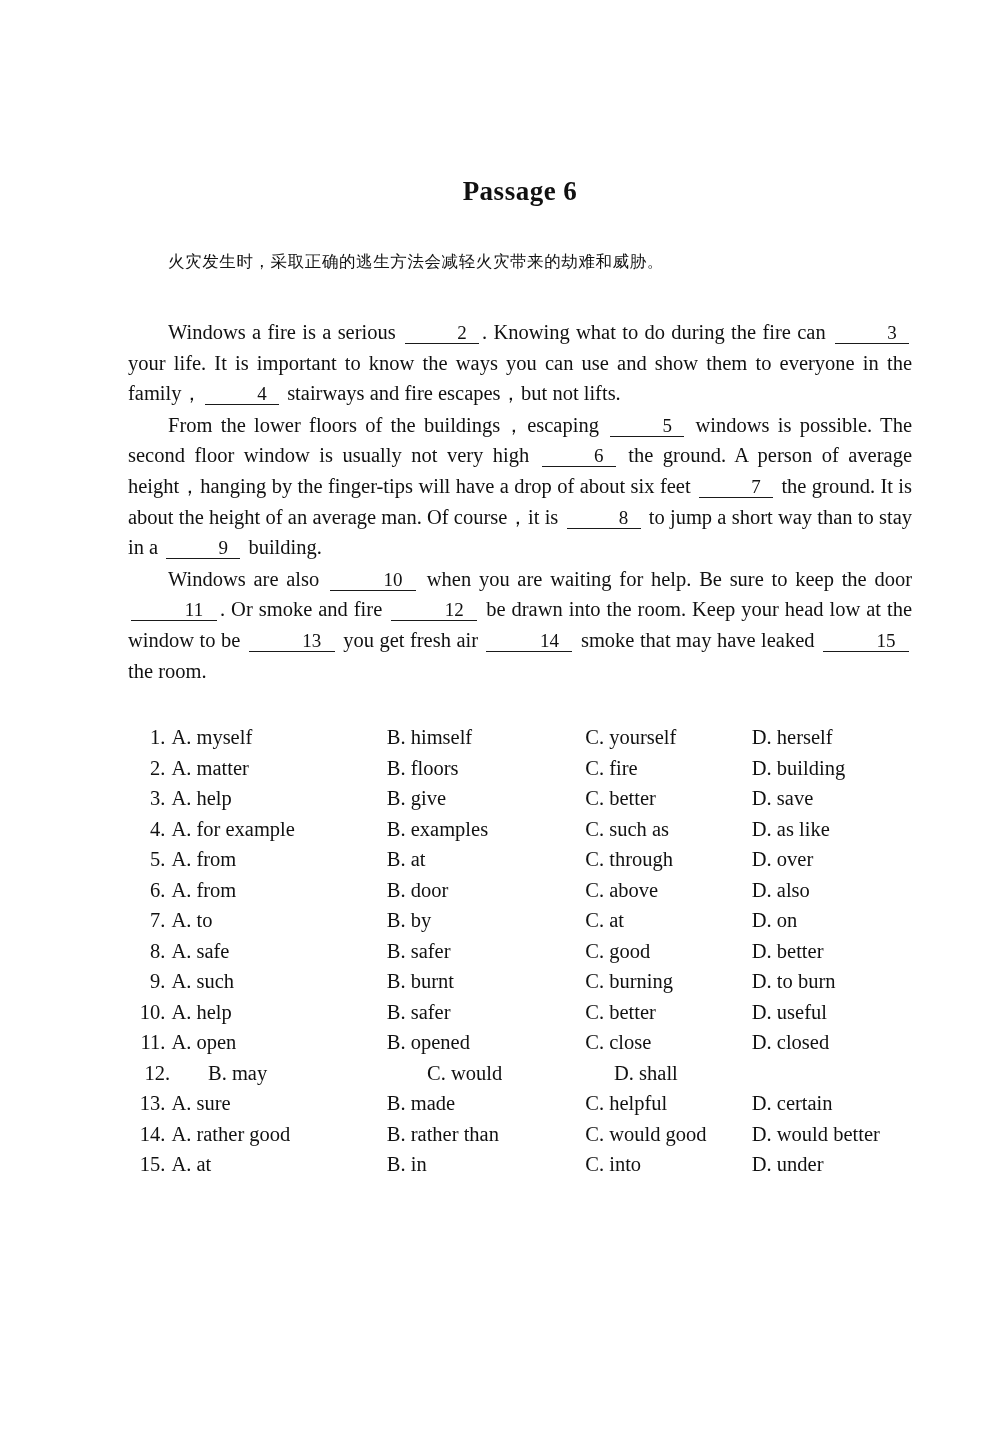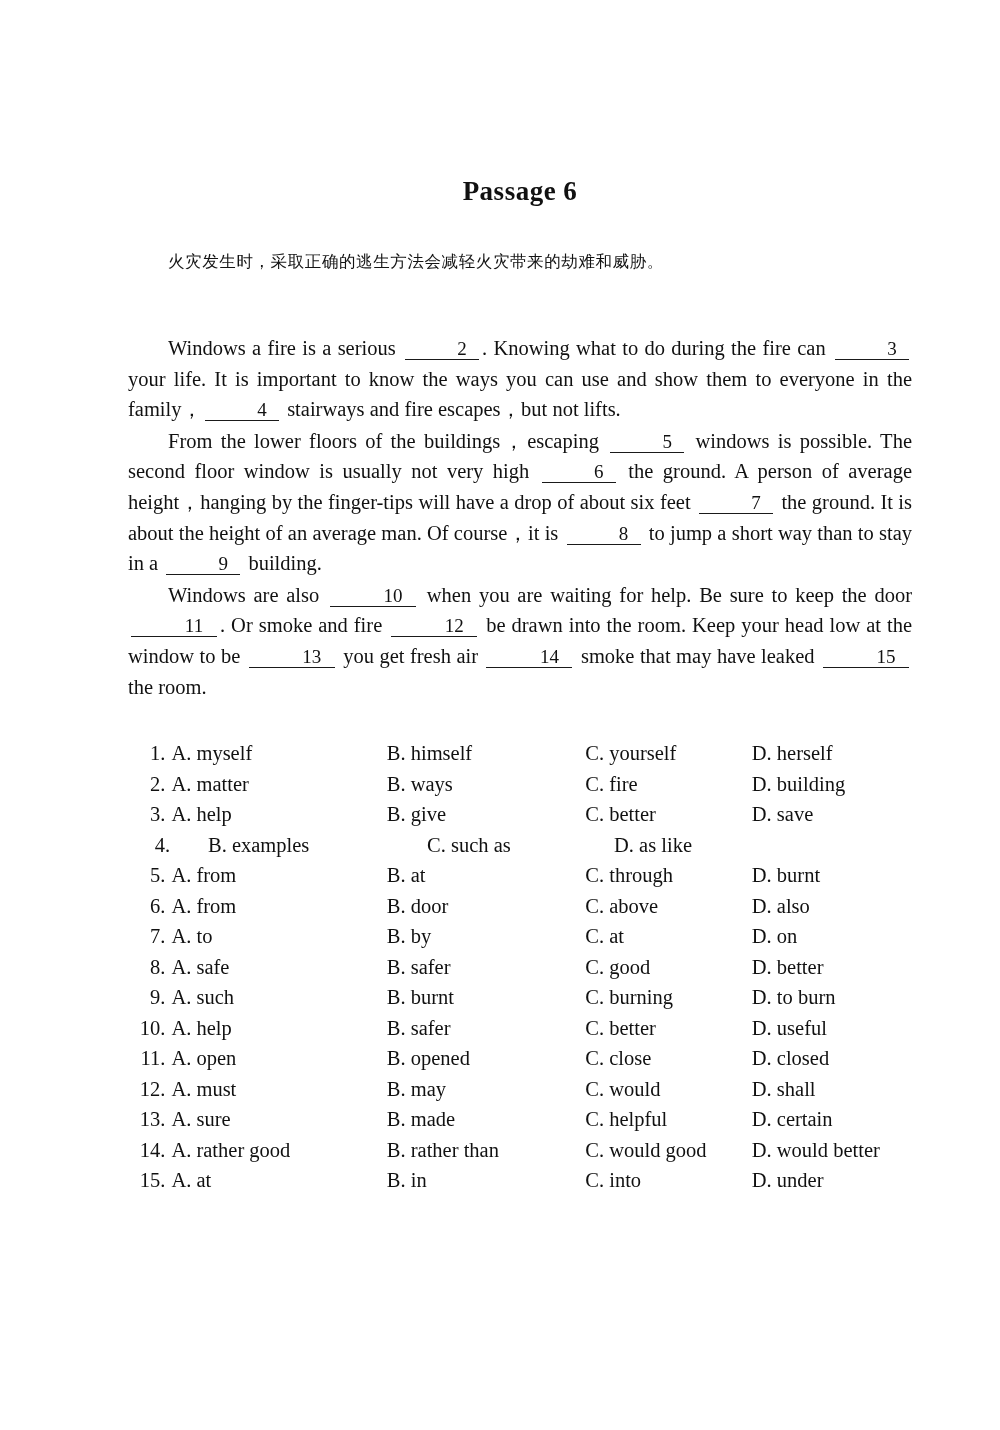--- a/index.html
+++ b/index.html
@@ -32,21 +32,21 @@
     text-align: center;
     font-size: 27px;
     font-weight: bold;
     letter-spacing: 0.5px;
     margin: 0 0 44px 0;
   }
   .cn-line {
     font-family: Liberation Mono, monospace;
     font-size: 16.5px;
     letter-spacing: 0.6px;
-    margin: 0 0 60px 0;
+    margin: 0 0 44px 0;
     padding-left: 40px;
     color: #141414;
   }
   .para {
     font-size: 20.5px;
     line-height: 30.6px;
     text-align: justify;
     text-justify: inter-word;
     margin: 0 0 1px 0;
     text-indent: 40px;
@@ -103,43 +103,44 @@
         <div class="opt-row">
           <div class="opt-num">1.</div>
           <div class="opt-a">A. myself</div>
           <div class="opt-b">B. himself</div>
           <div class="opt-c">C. yourself</div>
           <div class="opt-d">D. herself</div>
         </div>
         <div class="opt-row">
           <div class="opt-num">2.</div>
           <div class="opt-a">A. matter</div>
-          <div class="opt-b">B. ways</div>
+          <div class="opt-b">B. floors</div>
           <div class="opt-c">C. fire</div>
           <div class="opt-d">D. building</div>
         </div>
         <div class="opt-row">
           <div class="opt-num">3.</div>
           <div class="opt-a">A. help</div>
           <div class="opt-b">B. give</div>
           <div class="opt-c">C. better</div>
           <div class="opt-d">D. save</div>
         </div>
         <div class="opt-row">
           <div class="opt-num">4.</div>
+          <div class="opt-a">A. for example</div>
           <div class="opt-b">B. examples</div>
           <div class="opt-c">C. such as</div>
           <div class="opt-d">D. as like</div>
         </div>
         <div class="opt-row">
           <div class="opt-num">5.</div>
           <div class="opt-a">A. from</div>
           <div class="opt-b">B. at</div>
           <div class="opt-c">C. through</div>
-          <div class="opt-d">D. burnt</div>
+          <div class="opt-d">D. over</div>
         </div>
         <div class="opt-row">
           <div class="opt-num">6.</div>
           <div class="opt-a">A. from</div>
           <div class="opt-b">B. door</div>
           <div class="opt-c">C. above</div>
           <div class="opt-d">D. also</div>
         </div>
         <div class="opt-row">
           <div class="opt-num">7.</div>
@@ -171,21 +172,20 @@
         </div>
         <div class="opt-row">
           <div class="opt-num">11.</div>
           <div class="opt-a">A. open</div>
           <div class="opt-b">B. opened</div>
           <div class="opt-c">C. close</div>
           <div class="opt-d">D. closed</div>
         </div>
         <div class="opt-row">
           <div class="opt-num">12.</div>
-          <div class="opt-a">A. must</div>
           <div class="opt-b">B. may</div>
           <div class="opt-c">C. would</div>
           <div class="opt-d">D. shall</div>
         </div>
         <div class="opt-row">
           <div class="opt-num">13.</div>
           <div class="opt-a">A. sure</div>
           <div class="opt-b">B. made</div>
           <div class="opt-c">C. helpful</div>
           <div class="opt-d">D. certain</div>

